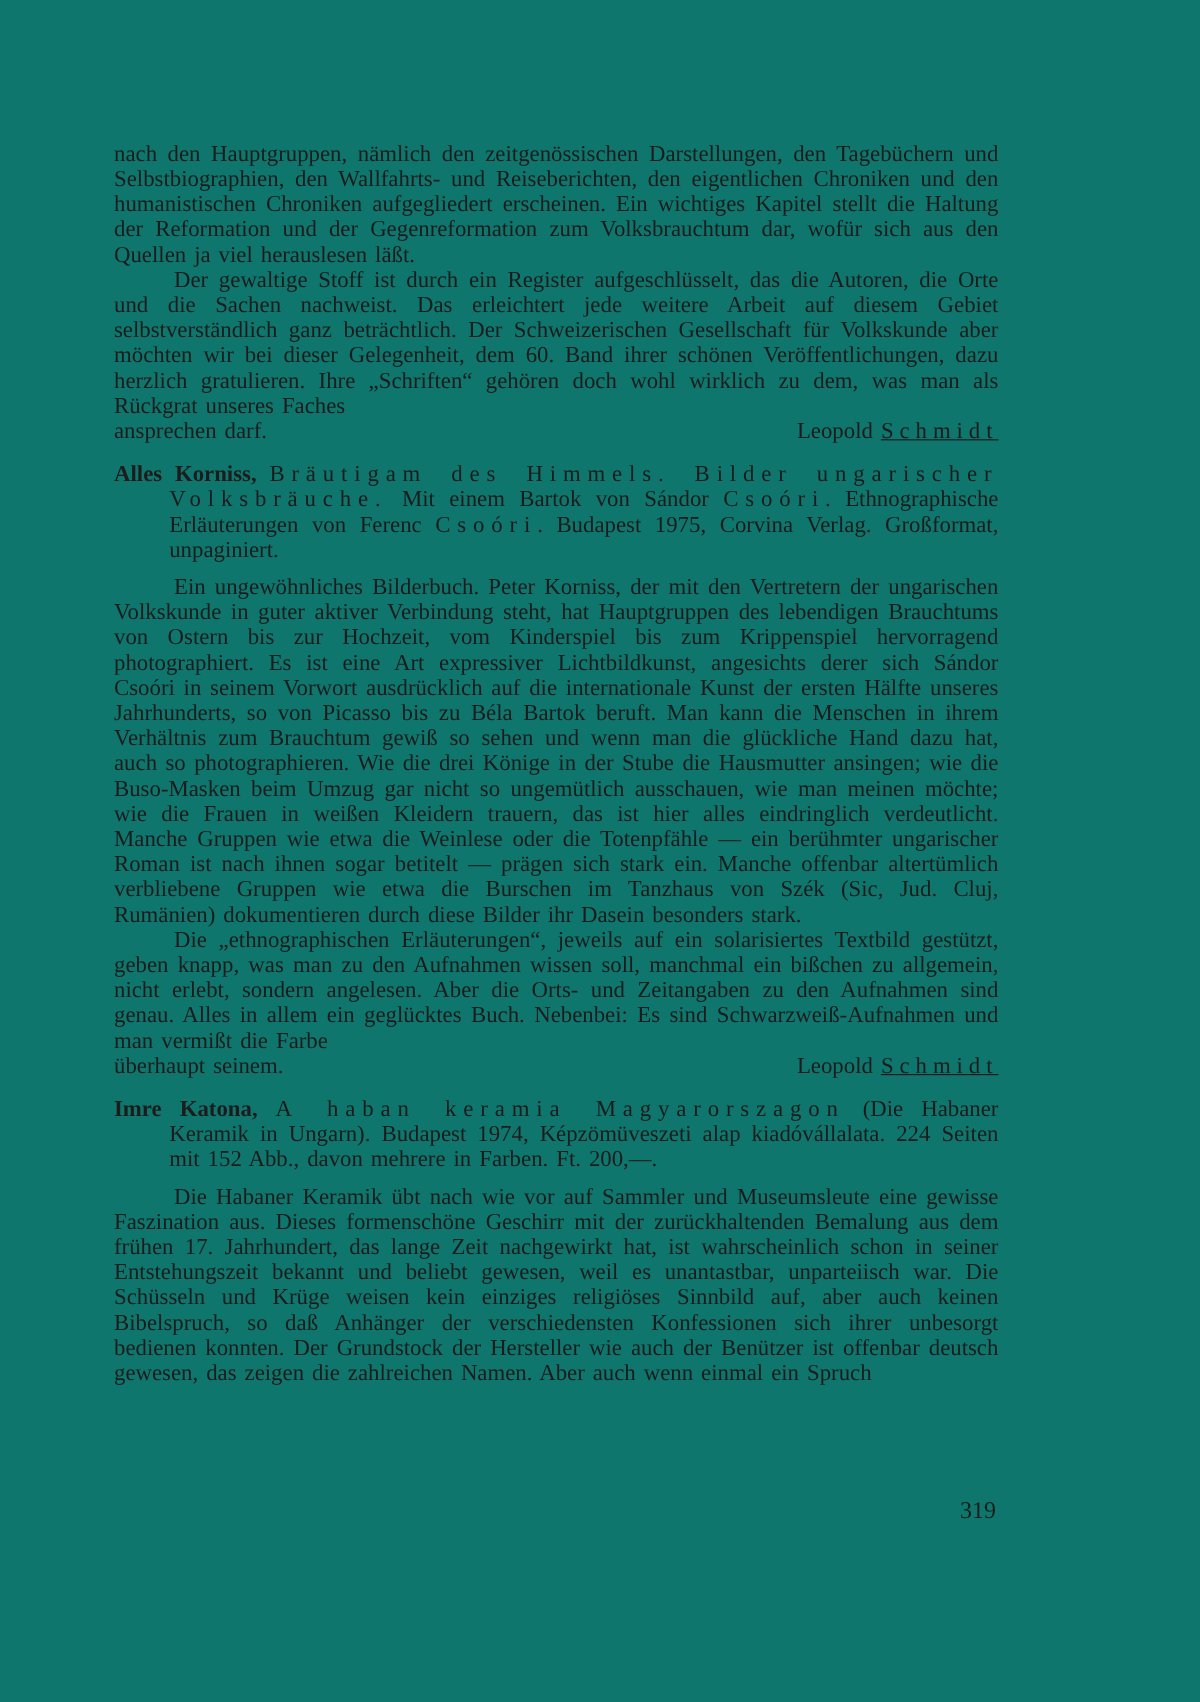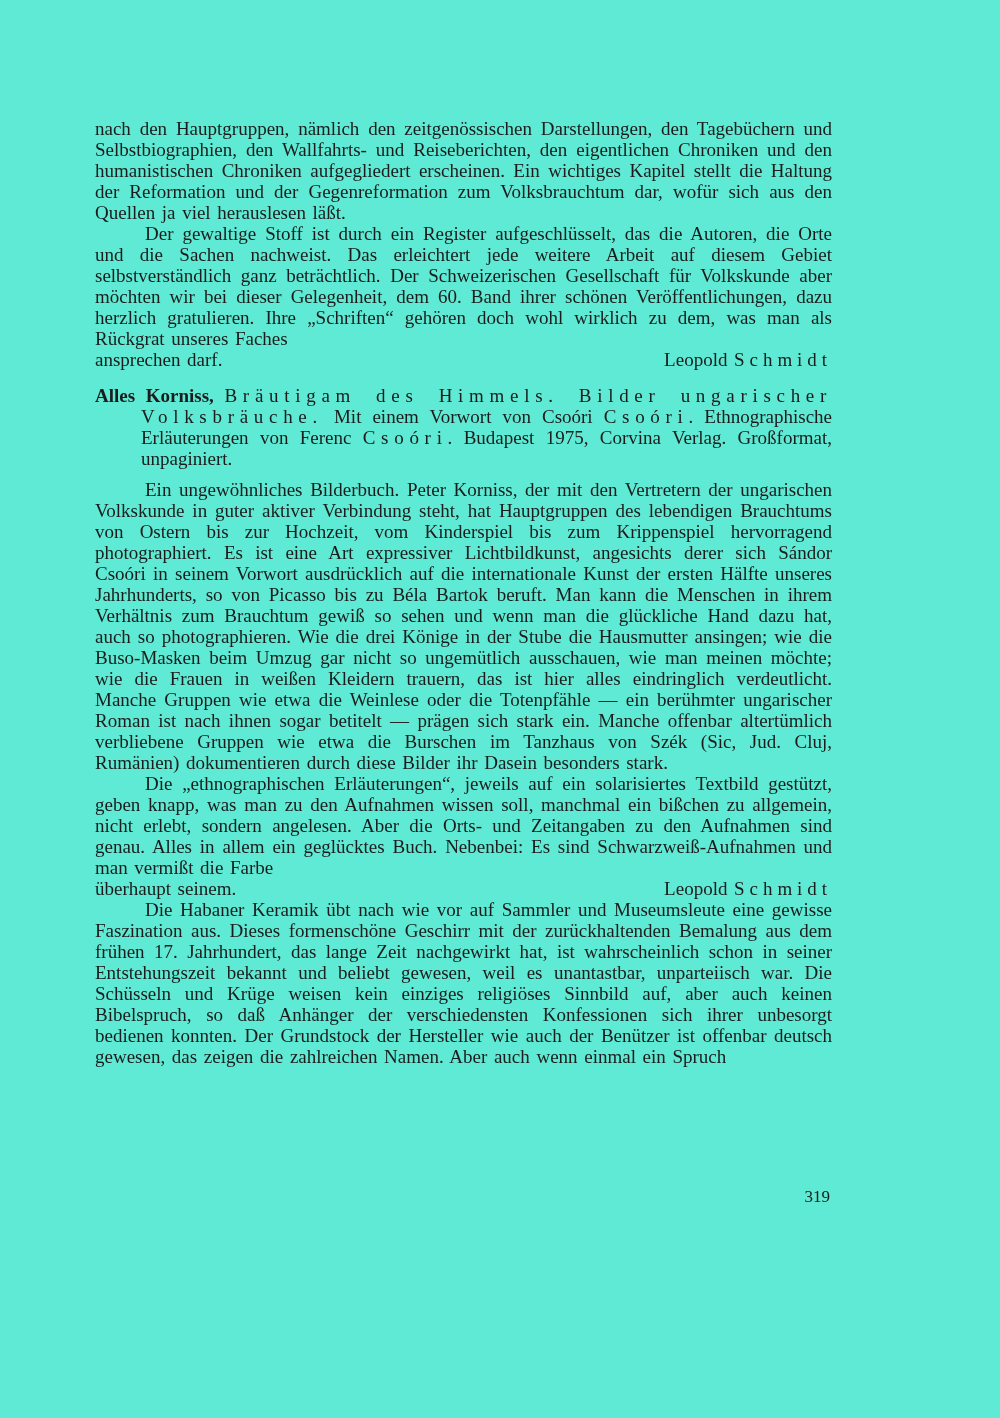--- a/index.html
+++ b/index.html
@@ -6,21 +6,21 @@
   html, body { margin: 0; padding: 0; }
   body {
     background: #e9e7e1;
     font-family: "Liberation Serif", "DejaVu Serif", serif;
   }
   .page {
     position: relative;
     width: 1000px;
     height: 1418px;
     margin: 0 auto;
-    background: #5eead4;
+    background: #0f766e;
     color: #1c1c1c;
     overflow: hidden;
   }
   .textblock {
     position: absolute;
     left: 95px;
     top: 118px;
     width: 737px;
     font-size: 19px;
     line-height: 21px;
@@ -40,26 +40,26 @@
   .sp {
     letter-spacing: 0.30em;
     word-spacing: 0.30em;
   }
   .sigline {
     display: flex;
     justify-content: space-between;
     align-items: flex-start;
   }
   .sig { white-space: nowrap; }
-  .sig .sp { letter-spacing: 0.26em; }
+  .sig .sp { letter-spacing: 0.26em; text-decoration: underline; }
   .pagenum {
     position: absolute;
     right: 170px;
-    top: 1187px;
-    font-size: 17px;
+    top: 1248px;
+    font-size: 20px;
     color: #1c1c1c;
     margin-left: 48px;
   }
 </style>
 </head>
 <body>
 
 <div class="page">
   <div class="textblock">
 
@@ -67,32 +67,37 @@
 
     <p class="para">Der gewaltige Stoff ist durch ein Register aufgeschlüsselt, das die Autoren, die Orte und die Sachen nachweist. Das erleichtert jede weitere Arbeit auf diesem Gebiet selbstverständlich ganz beträchtlich. Der Schweizerischen Gesellschaft für Volkskunde aber möchten wir bei dieser Gelegenheit, dem 60. Band ihrer schönen Veröffentlichungen, dazu herzlich gratulieren. Ihre „Schriften“ gehören doch wohl wirklich zu dem, was man als Rückgrat unseres Faches</p>
     <div class="sigline">
       <span>ansprechen darf.</span>
       <span class="sig"><span>Leopold</span> <span class="sp">Schmidt</span></span>
     </div>
 
     <p class="entry">
       <b>Alles Korniss,</b>
       <span class="sp">Bräutigam des Himmels. Bilder ungarischer Volksbräuche.</span>
-      <span>Mit einem Vorwort von Csoóri</span>
+      <span>Mit einem Bartok von Sándor</span>
       <span class="sp">Csoóri</span><span>. Ethnographische Erläuterungen von Ferenc</span>
       <span class="sp">Csoóri</span><span>. Budapest 1975, Corvina Verlag. Großformat, unpaginiert.</span>
     </p>
 
     <p class="para">Ein ungewöhnliches Bilderbuch. Peter Korniss, der mit den Vertretern der ungarischen Volkskunde in guter aktiver Verbindung steht, hat Hauptgruppen des lebendigen Brauchtums von Ostern bis zur Hochzeit, vom Kinderspiel bis zum Krippenspiel hervorragend photographiert. Es ist eine Art expressiver Lichtbildkunst, angesichts derer sich Sándor Csoóri in seinem Vorwort ausdrücklich auf die internationale Kunst der ersten Hälfte unseres Jahrhunderts, so von Picasso bis zu Béla Bartok beruft. Man kann die Menschen in ihrem Verhältnis zum Brauchtum gewiß so sehen und wenn man die glückliche Hand dazu hat, auch so photographieren. Wie die drei Könige in der Stube die Hausmutter ansingen; wie die Buso-Masken beim Umzug gar nicht so ungemütlich ausschauen, wie man meinen möchte; wie die Frauen in weißen Kleidern trauern, das ist hier alles eindringlich verdeutlicht. Manche Gruppen wie etwa die Weinlese oder die Totenpfähle — ein berühmter ungarischer Roman ist nach ihnen sogar betitelt — prägen sich stark ein. Manche offenbar altertümlich verbliebene Gruppen wie etwa die Burschen im Tanzhaus von Szék (Sic, Jud. Cluj, Rumänien) dokumentieren durch diese Bilder ihr Dasein besonders stark.</p>
 
     <p class="para">Die „ethnographischen Erläuterungen“, jeweils auf ein solarisiertes Textbild gestützt, geben knapp, was man zu den Aufnahmen wissen soll, manchmal ein bißchen zu allgemein, nicht erlebt, sondern angelesen. Aber die Orts- und Zeitangaben zu den Aufnahmen sind genau. Alles in allem ein geglücktes Buch. Nebenbei: Es sind Schwarzweiß-Aufnahmen und man vermißt die Farbe</p>
     <div class="sigline">
       <span>überhaupt seinem.</span>
       <span class="sig"><span>Leopold</span> <span class="sp">Schmidt</span></span>
     </div>
 
+    <p class="entry">
+      <b>Imre Katona,</b>
+      <span class="sp">A haban keramia Magyarorszagon</span>
+      <span>(Die Habaner Keramik in Ungarn). Budapest 1974, Képzömüveszeti alap kiadóvállalata. 224 Seiten mit 152 Abb., davon mehrere in Farben. Ft. 200,—.</span>
+    </p>
 
     <p class="para">Die Habaner Keramik übt nach wie vor auf Sammler und Museumsleute eine gewisse Faszination aus. Dieses formenschöne Geschirr mit der zurückhaltenden Bemalung aus dem frühen 17. Jahrhundert, das lange Zeit nachgewirkt hat, ist wahrscheinlich schon in seiner Entstehungszeit bekannt und beliebt gewesen, weil es unantastbar, unparteiisch war. Die Schüsseln und Krüge weisen kein einziges religiöses Sinnbild auf, aber auch keinen Bibelspruch, so daß Anhänger der verschiedensten Konfessionen sich ihrer unbesorgt bedienen konnten. Der Grundstock der Hersteller wie auch der Benützer ist offenbar deutsch gewesen, das zeigen die zahlreichen Namen. Aber auch wenn einmal ein Spruch</p>
 
   </div>
 
   <div class="pagenum">319</div>
 </div>
 
 </body></html>

